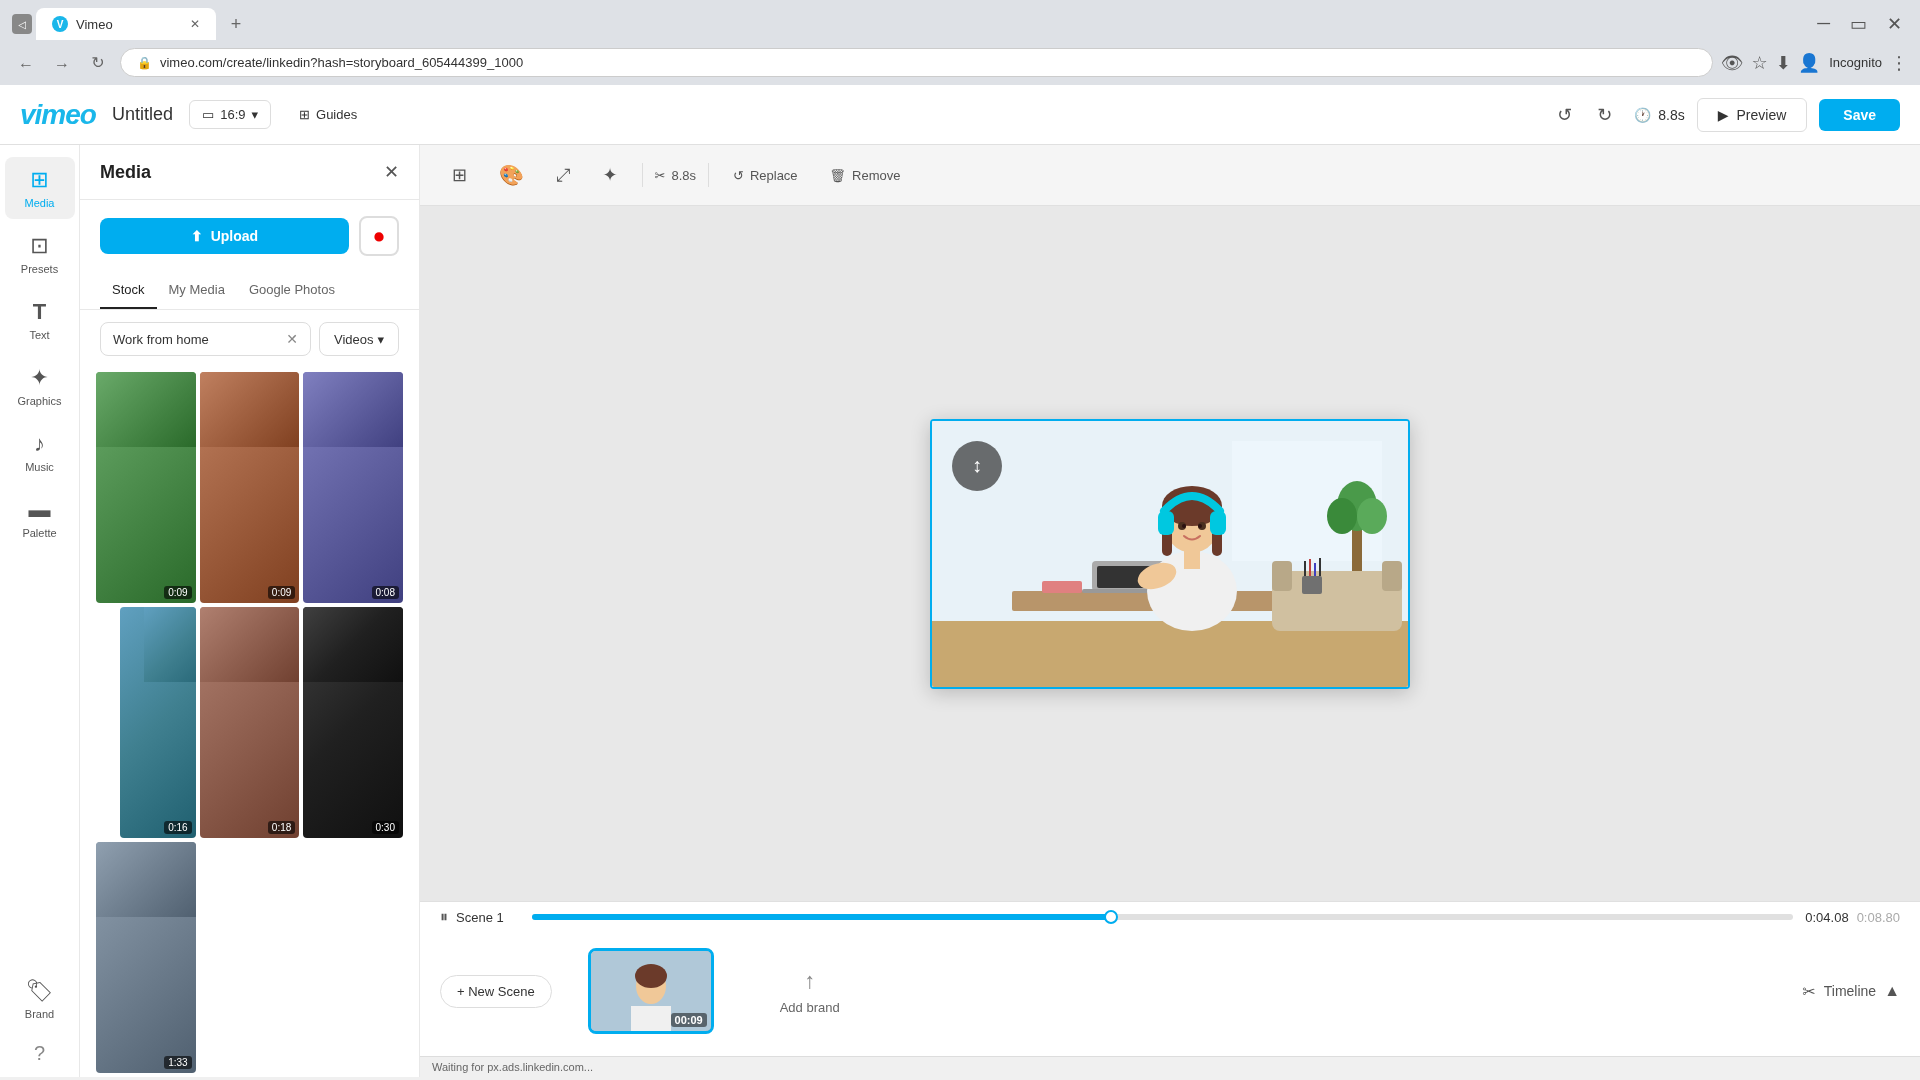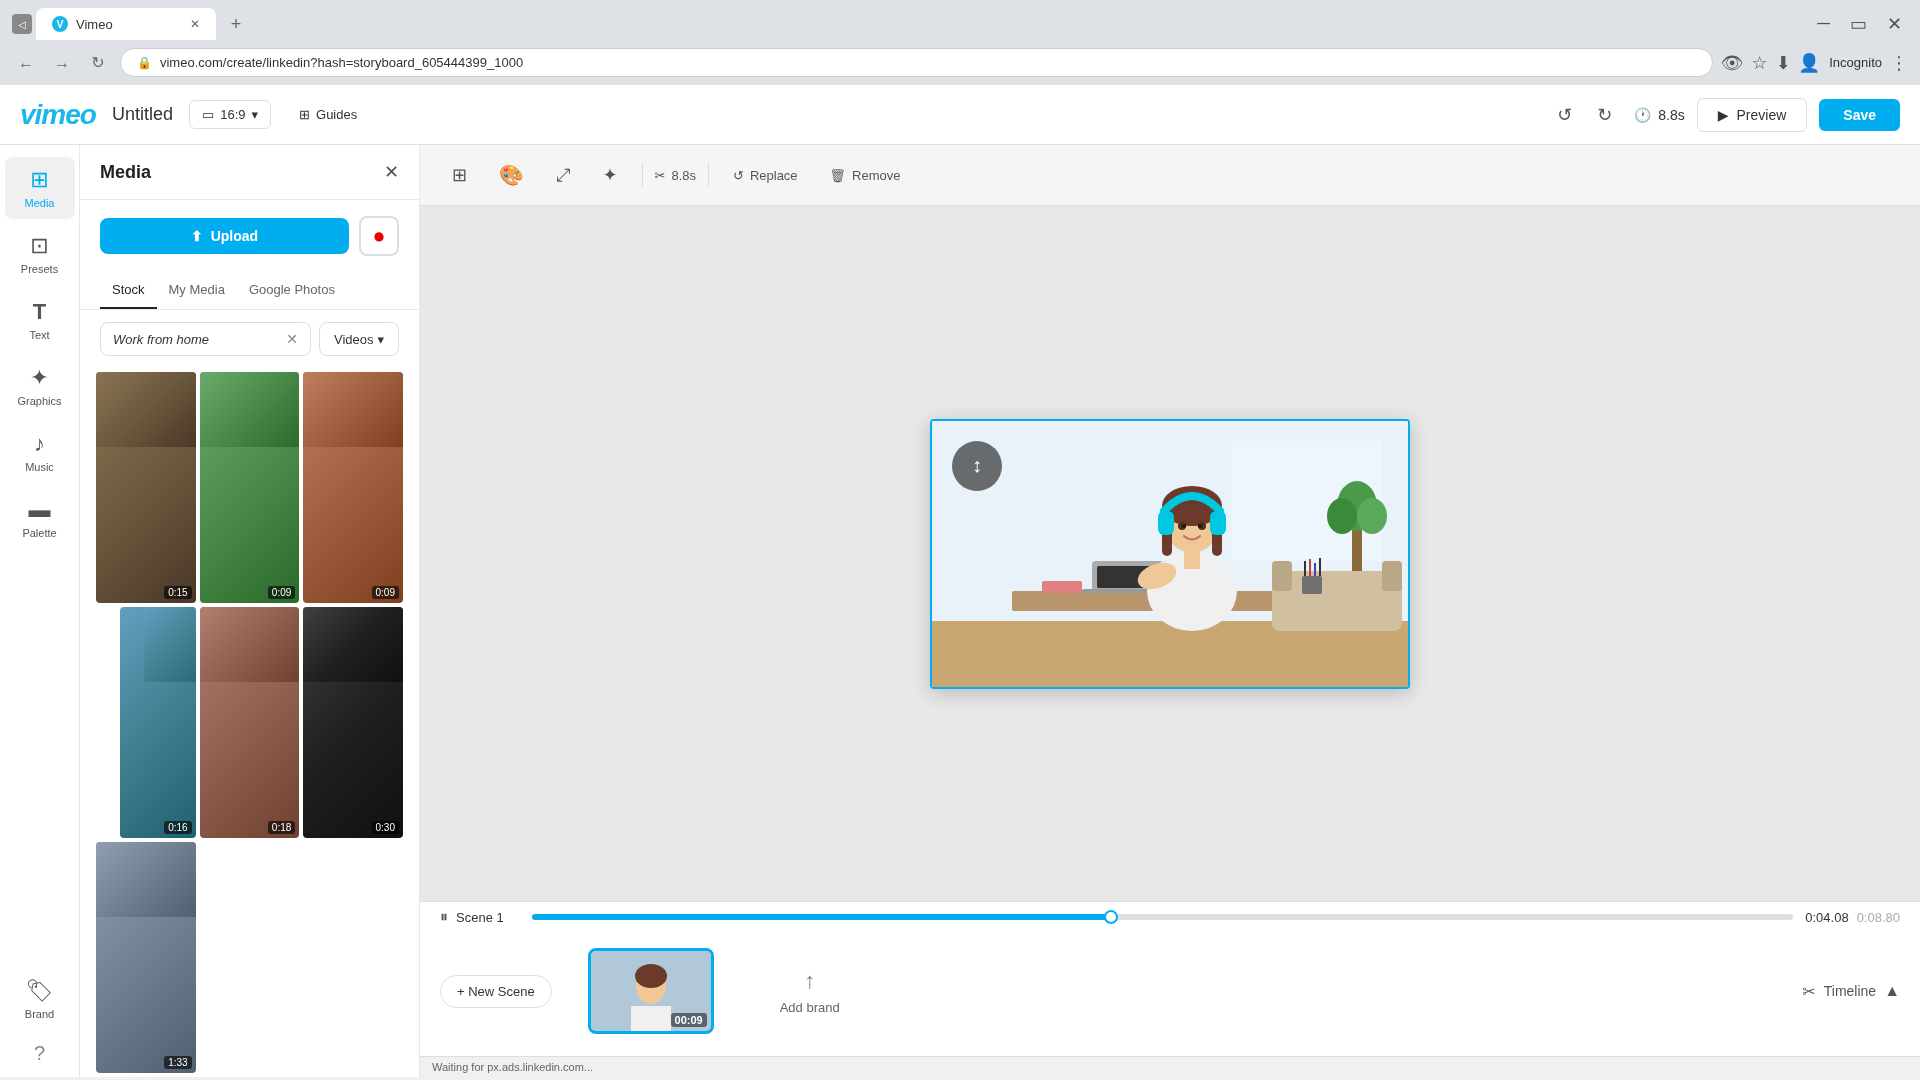--- a/index.html
+++ b/index.html
@@ -60,21 +60,21 @@
     .upload-row { display: flex; gap: 10px; padding: 16px 20px; align-items: center; }
     .upload-btn { flex: 1; display: flex; align-items: center; justify-content: center; gap: 8px; background: #00adef; color: #fff; border: none; border-radius: 8px; padding: 10px; font-size: 14px; font-weight: 600; cursor: pointer; }
     .record-btn { width: 40px; height: 40px; border: 2px solid #ddd; border-radius: 8px; display: flex; align-items: center; justify-content: center; cursor: pointer; color: #555; font-size: 16px; }
 
     .media-tabs { display: flex; padding: 0 20px; border-bottom: 1px solid #e8e8e8; }
     .media-tab { padding: 10px 12px; font-size: 13px; cursor: pointer; color: #666; border-bottom: 2px solid transparent; }
     .media-tab.active { color: #222; border-bottom: 2px solid #222; font-weight: 500; }
 
     .search-row { display: flex; gap: 8px; padding: 12px 20px; }
     .search-input { flex: 1; padding: 8px 12px; border: 1px solid #ddd; border-radius: 8px; font-size: 13px; color: #333; display: flex; align-items: center; justify-content: space-between; background: #fff; }
-    .search-input-text { flex: 1; font-style: italic; }
+    .search-input-text { flex: 1; }
     .search-clear { cursor: pointer; color: #888; font-size: 14px; }
     .filter-btn { padding: 8px 14px; border: 1px solid #ddd; border-radius: 8px; font-size: 13px; cursor: pointer; color: #333; display: flex; align-items: center; gap: 4px; background: #fff; }
 
     .media-grid { display: grid; grid-template-columns: 1fr 1fr 1fr; gap: 4px; padding: 4px 16px; overflow-y: auto; flex: 1; }
     .media-thumb { position: relative; border-radius: 4px; overflow: hidden; cursor: pointer; background: #ddd; }
     .media-thumb-img { width: 100%; height: 75px; object-fit: cover; display: block; }
     .media-thumb-duration { position: absolute; bottom: 4px; right: 4px; background: rgba(0,0,0,0.6); color: #fff; font-size: 10px; padding: 1px 4px; border-radius: 3px; }
 
     
     .thumb-1 { background: linear-gradient(135deg, #8b7355 0%, #6b5a3e 50%, #4a3728 100%); }
@@ -262,31 +262,31 @@
           <span class="search-input-text">Work from home</span>
           <span class="search-clear">✕</span>
         </div>
         <div class="filter-btn">
           <span>Videos</span>
           <span>▾</span>
         </div>
       </div>
 
       <div class="media-grid">
-        <div class="media-thumb thumb-1">
-          <div class="media-thumb-img thumb-1"></div>
-          <span class="media-thumb-duration">0:15</span>
-        </div>
         <div class="media-thumb thumb-3">
           <div class="media-thumb-img thumb-3"></div>
           <span class="media-thumb-duration">0:09</span>
         </div>
         <div class="media-thumb thumb-4">
           <div class="media-thumb-img thumb-4"></div>
           <span class="media-thumb-duration">0:09</span>
+        </div>
+        <div class="media-thumb thumb-5">
+          <div class="media-thumb-img thumb-5"></div>
+          <span class="media-thumb-duration">0:08</span>
         </div>
         <div class="media-thumb thumb-6">
           <div class="media-thumb-img thumb-6"></div>
           <span class="media-thumb-duration">0:16</span>
         </div>
         <div class="media-thumb thumb-7">
           <div class="media-thumb-img thumb-7"></div>
           <span class="media-thumb-duration">0:18</span>
         </div>
         <div class="media-thumb thumb-8">

